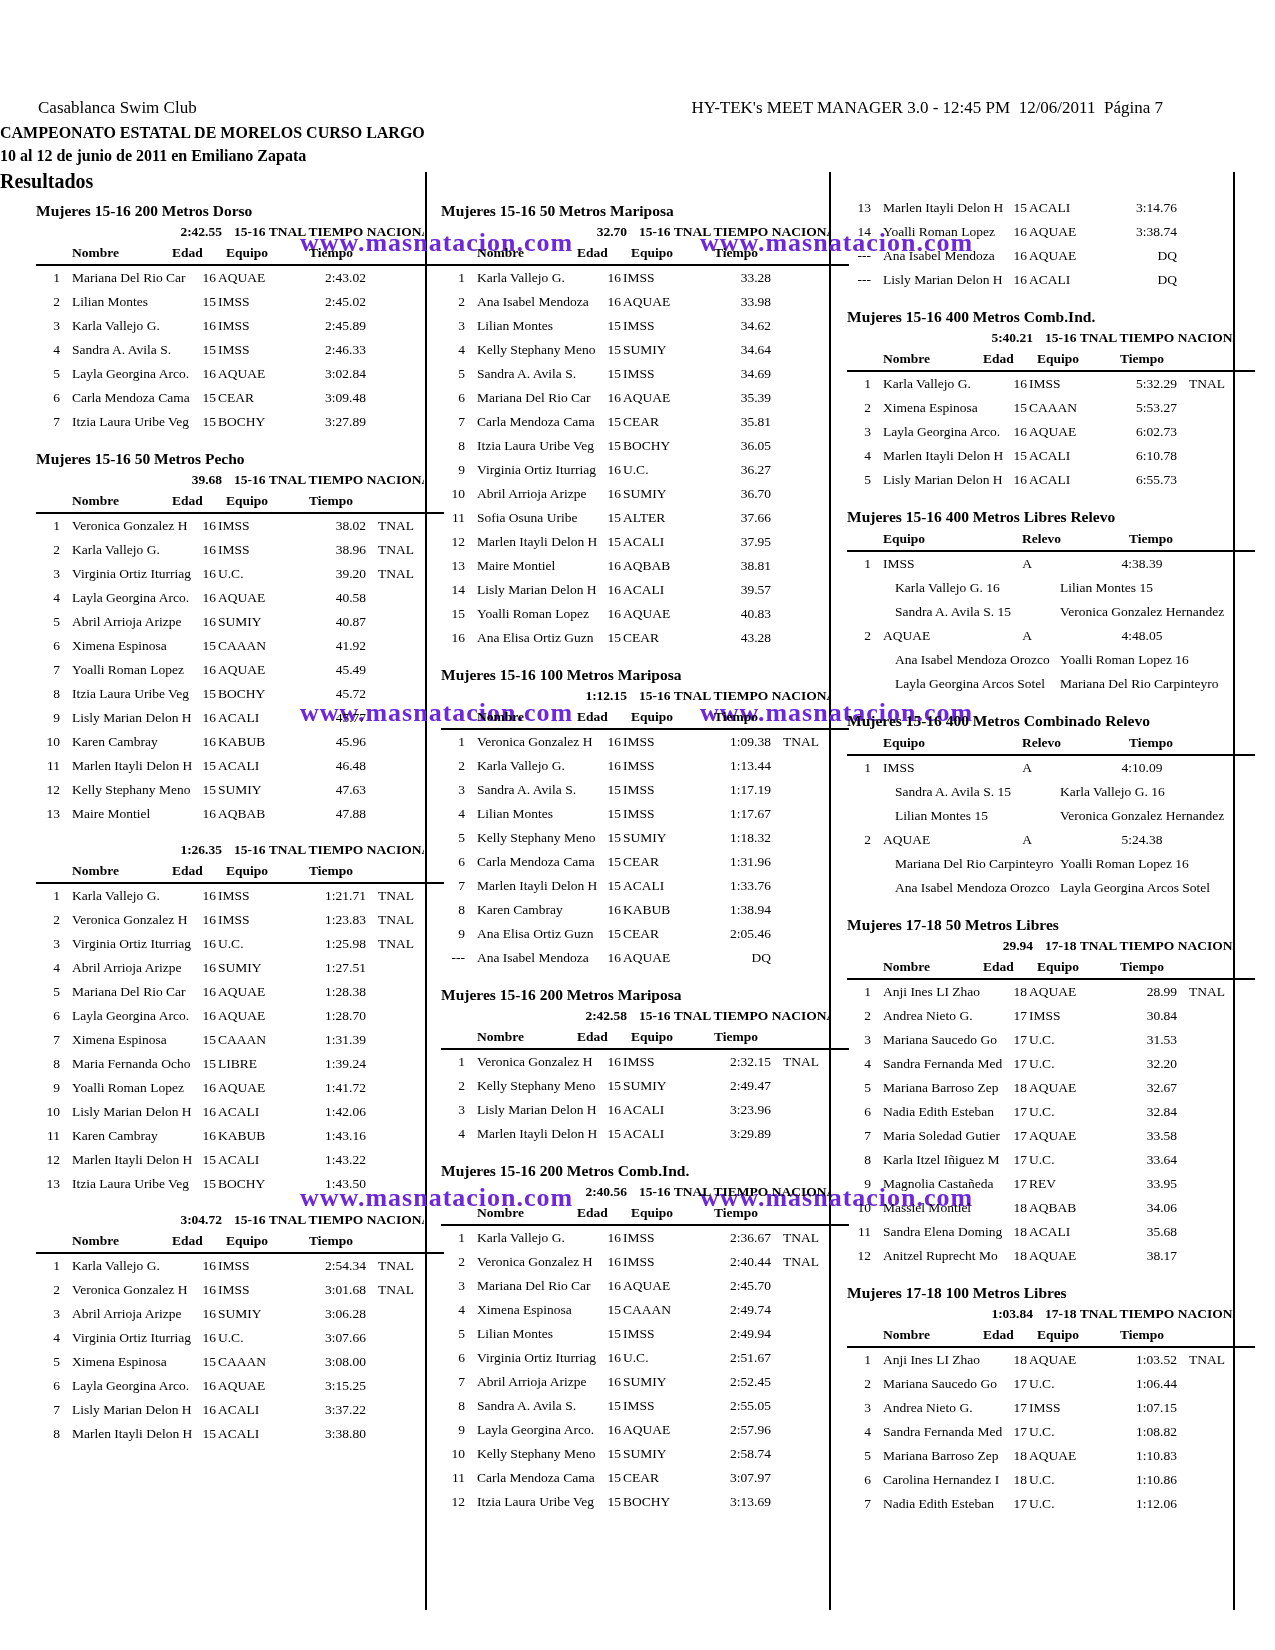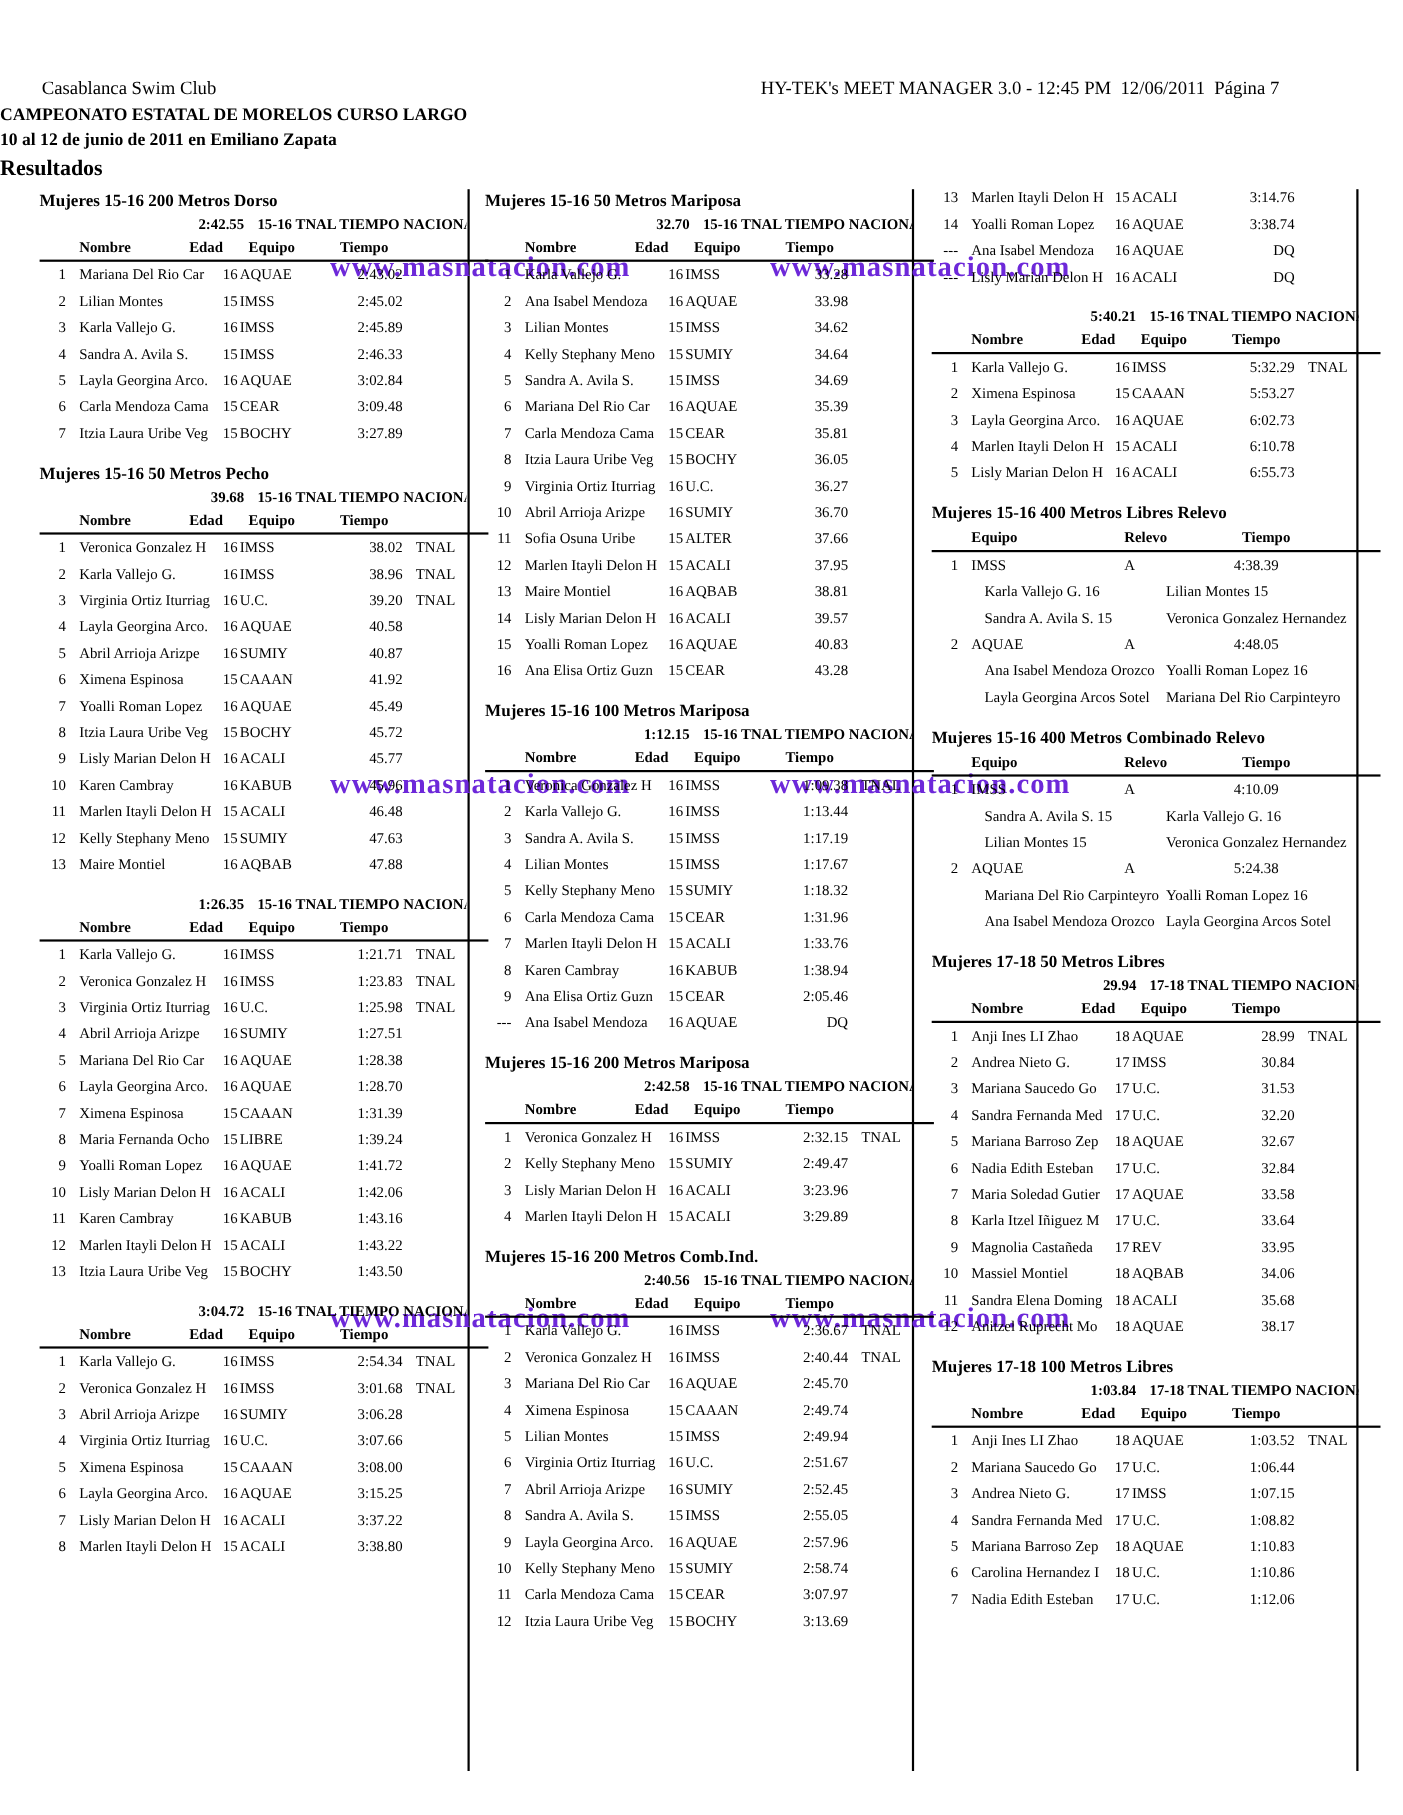--- a/index.html
+++ b/index.html
@@ -34,21 +34,21 @@
   .c-time { left:260px; width:70px; text-align:right; }
   .c-note { left:342px; width:50px; }
   .h-nm { left:36px; } .h-age { left:136px; } .h-team { left:190px; } .h-time { left:273px; }
   .rh-team { left:36px; } .rh-relay { left:175px; } .rh-time { left:282px; }
   .r-team { left:36px; width:120px; }
   .r-relay { left:160px; width:40px; text-align:center; }
   .r-time { left:260px; width:70px; text-align:center; }
   .sw1 { left:48px; width:160px; }
   .sw2 { left:213px; width:175px; }
   .watermark { position:absolute; font-family:Liberation Serif, serif; font-weight:bold; font-size:26px; color:#6d28d9; letter-spacing:1px; z-index:0; white-space:nowrap; }
-  .col, .hdr-left, .hdr-right, .title { z-index:1; }
+  .col, .hdr-left, .hdr-right, .title { z-index:1;margin-top:28px; }
 </style>
 </head>
 <body>
 
 <div class="hdr-left">Casablanca Swim Club</div>
 <div class="hdr-right">HY-TEK's MEET MANAGER 3.0 - 12:45 PM  12/06/2011  Página 7</div>
 <div class="title t1">CAMPEONATO ESTATAL  DE MORELOS CURSO LARGO</div>
 <div class="title t2">10 al 12 de junio de 2011 en Emiliano Zapata</div>
 <div class="title t3">Resultados</div>
 
@@ -838,20 +838,21 @@
       <div class="row">
         <span class="c-pl">---</span>
         <span class="c-nm">Lisly Marian Delon H</span>
         <span class="c-age">16</span>
         <span class="c-team">ACALI</span>
         <span class="c-time">DQ</span>
         <span class="c-note"></span>
       </div>
     </div>
     <div class="event">
+      <div class="ev-title">Mujeres 15-16 400 Metros Comb.Ind.</div>
       <div class="ev-std"><span class="stdtime">5:40.21</span><span>15-16 TNAL TIEMPO NACIONAL</span></div>
       <div class="hdrrow">
         <span class="h-nm">Nombre</span>
         <span class="h-age">Edad</span>
         <span class="h-team">Equipo</span>
         <span class="h-time">Tiempo</span>
       </div>
       <div class="row">
         <span class="c-pl">1</span>
         <span class="c-nm">Karla Vallejo G.</span>

